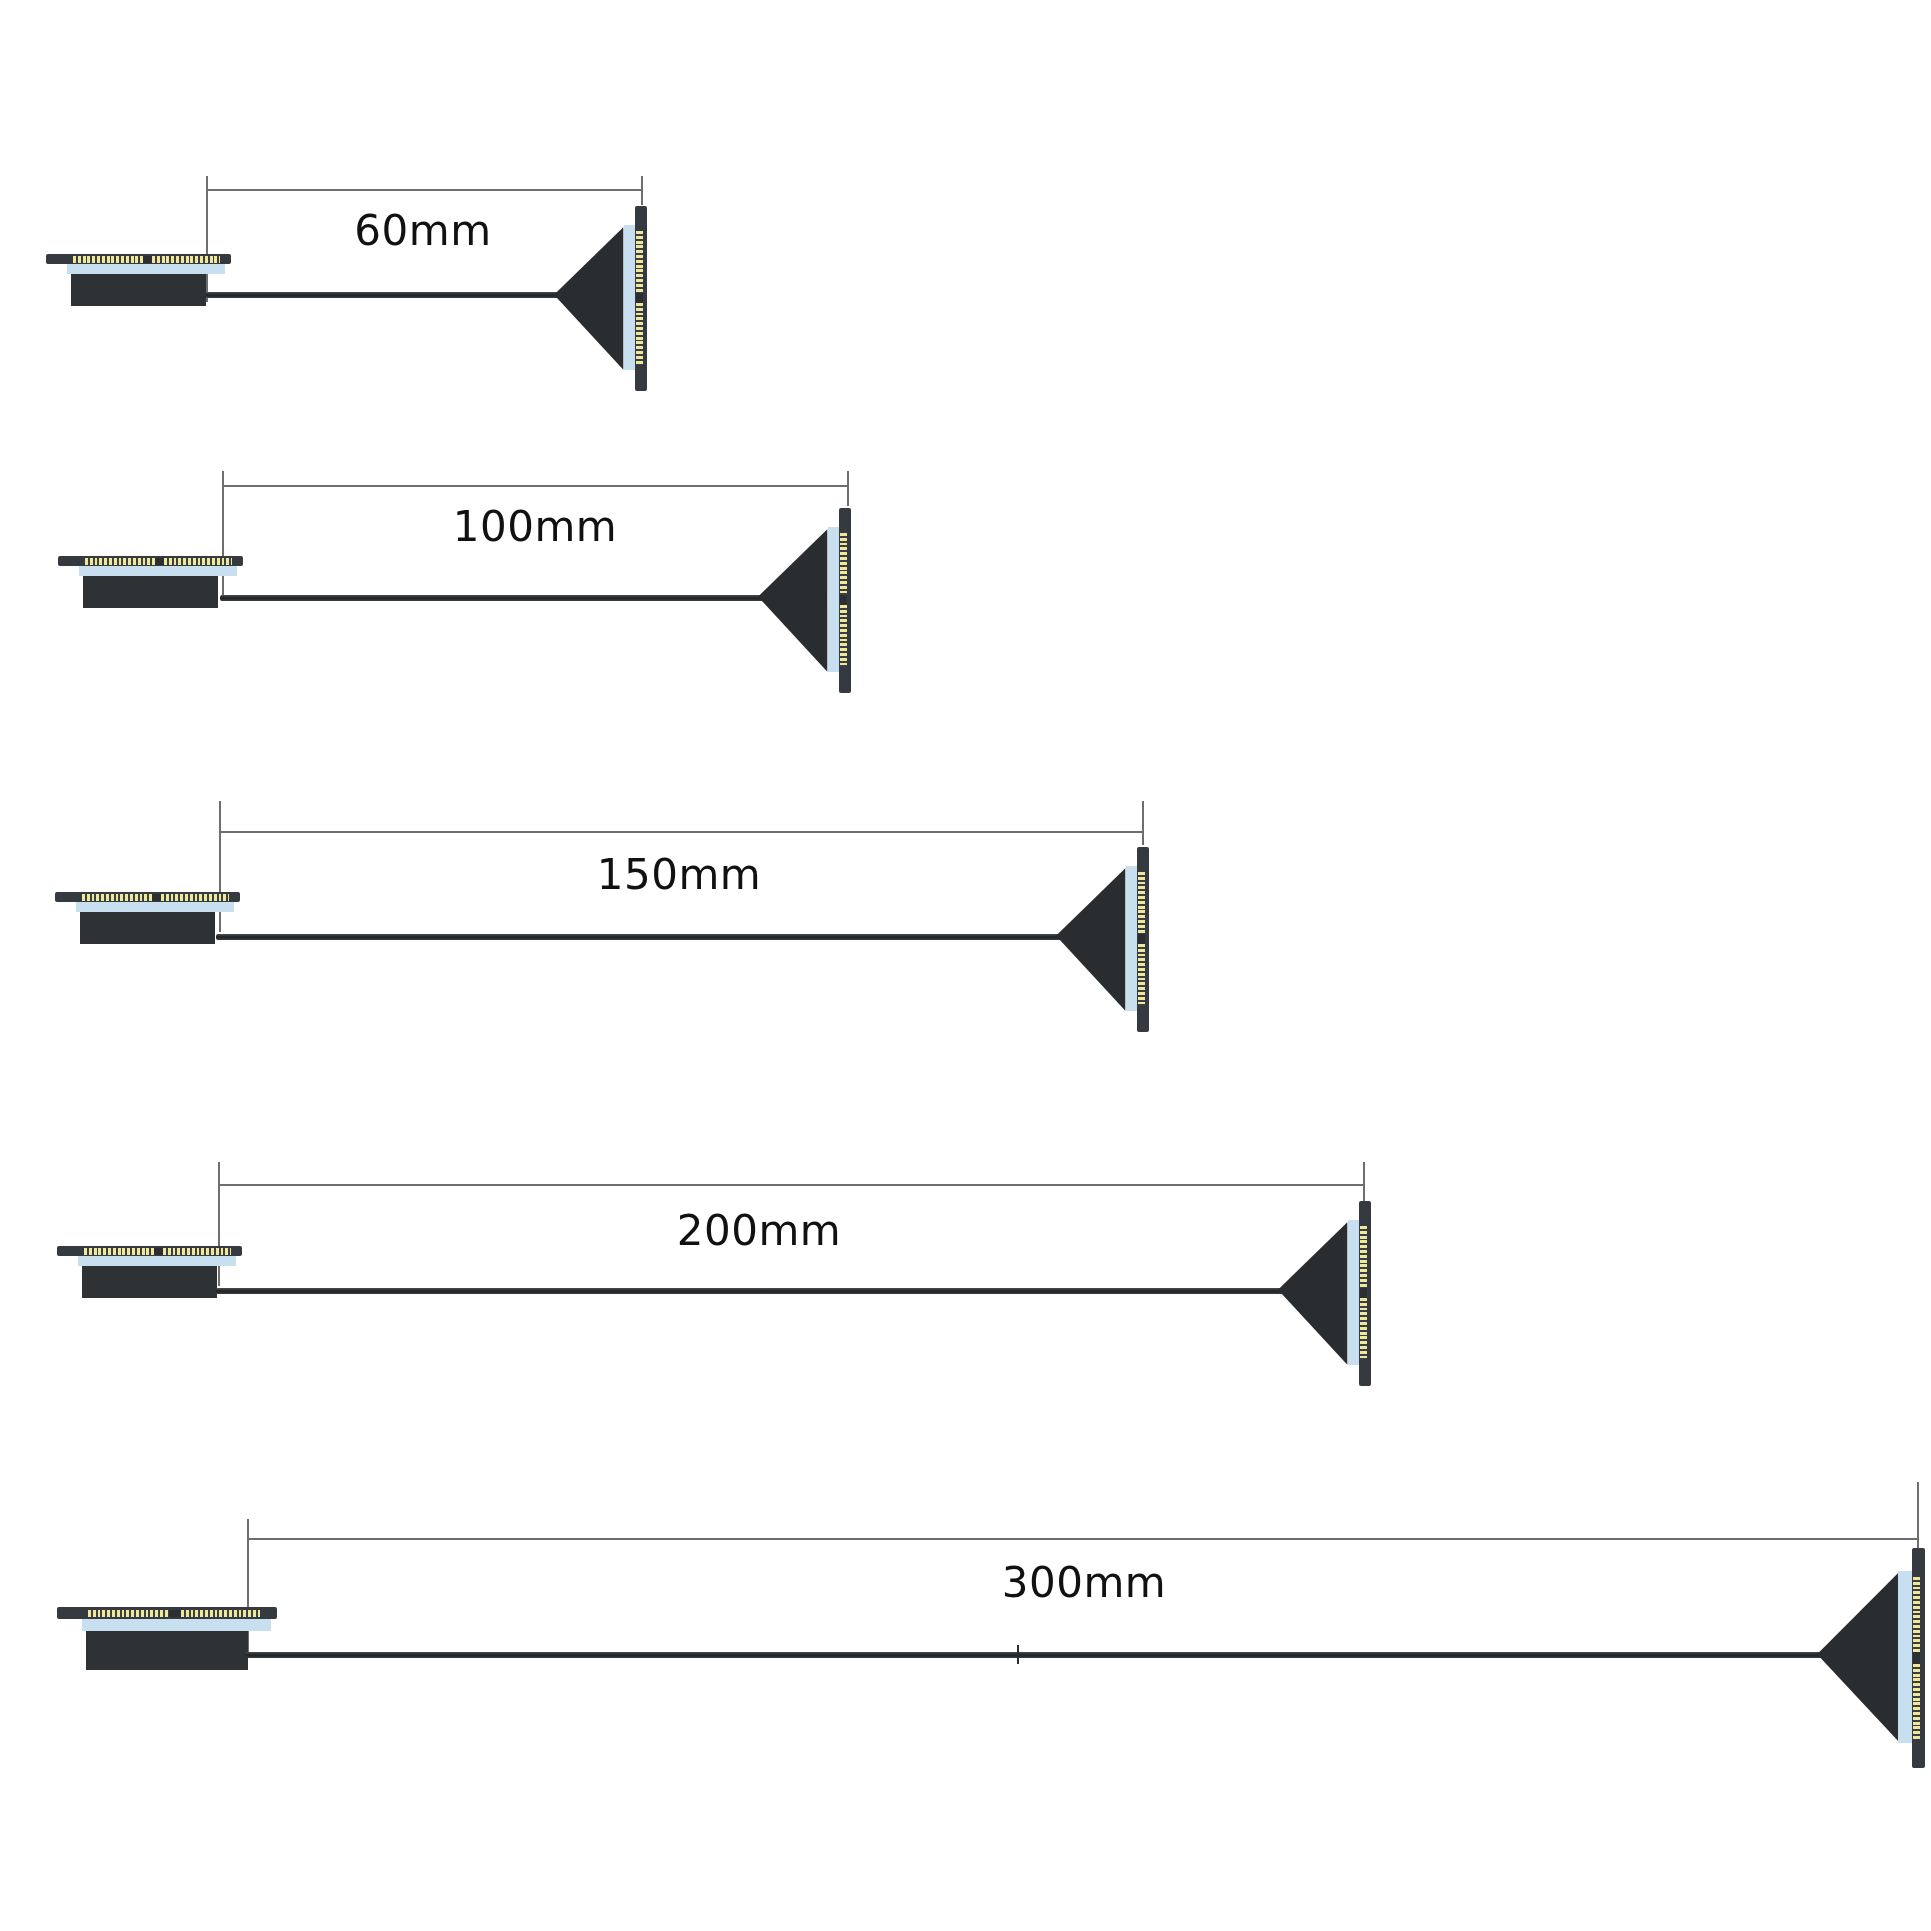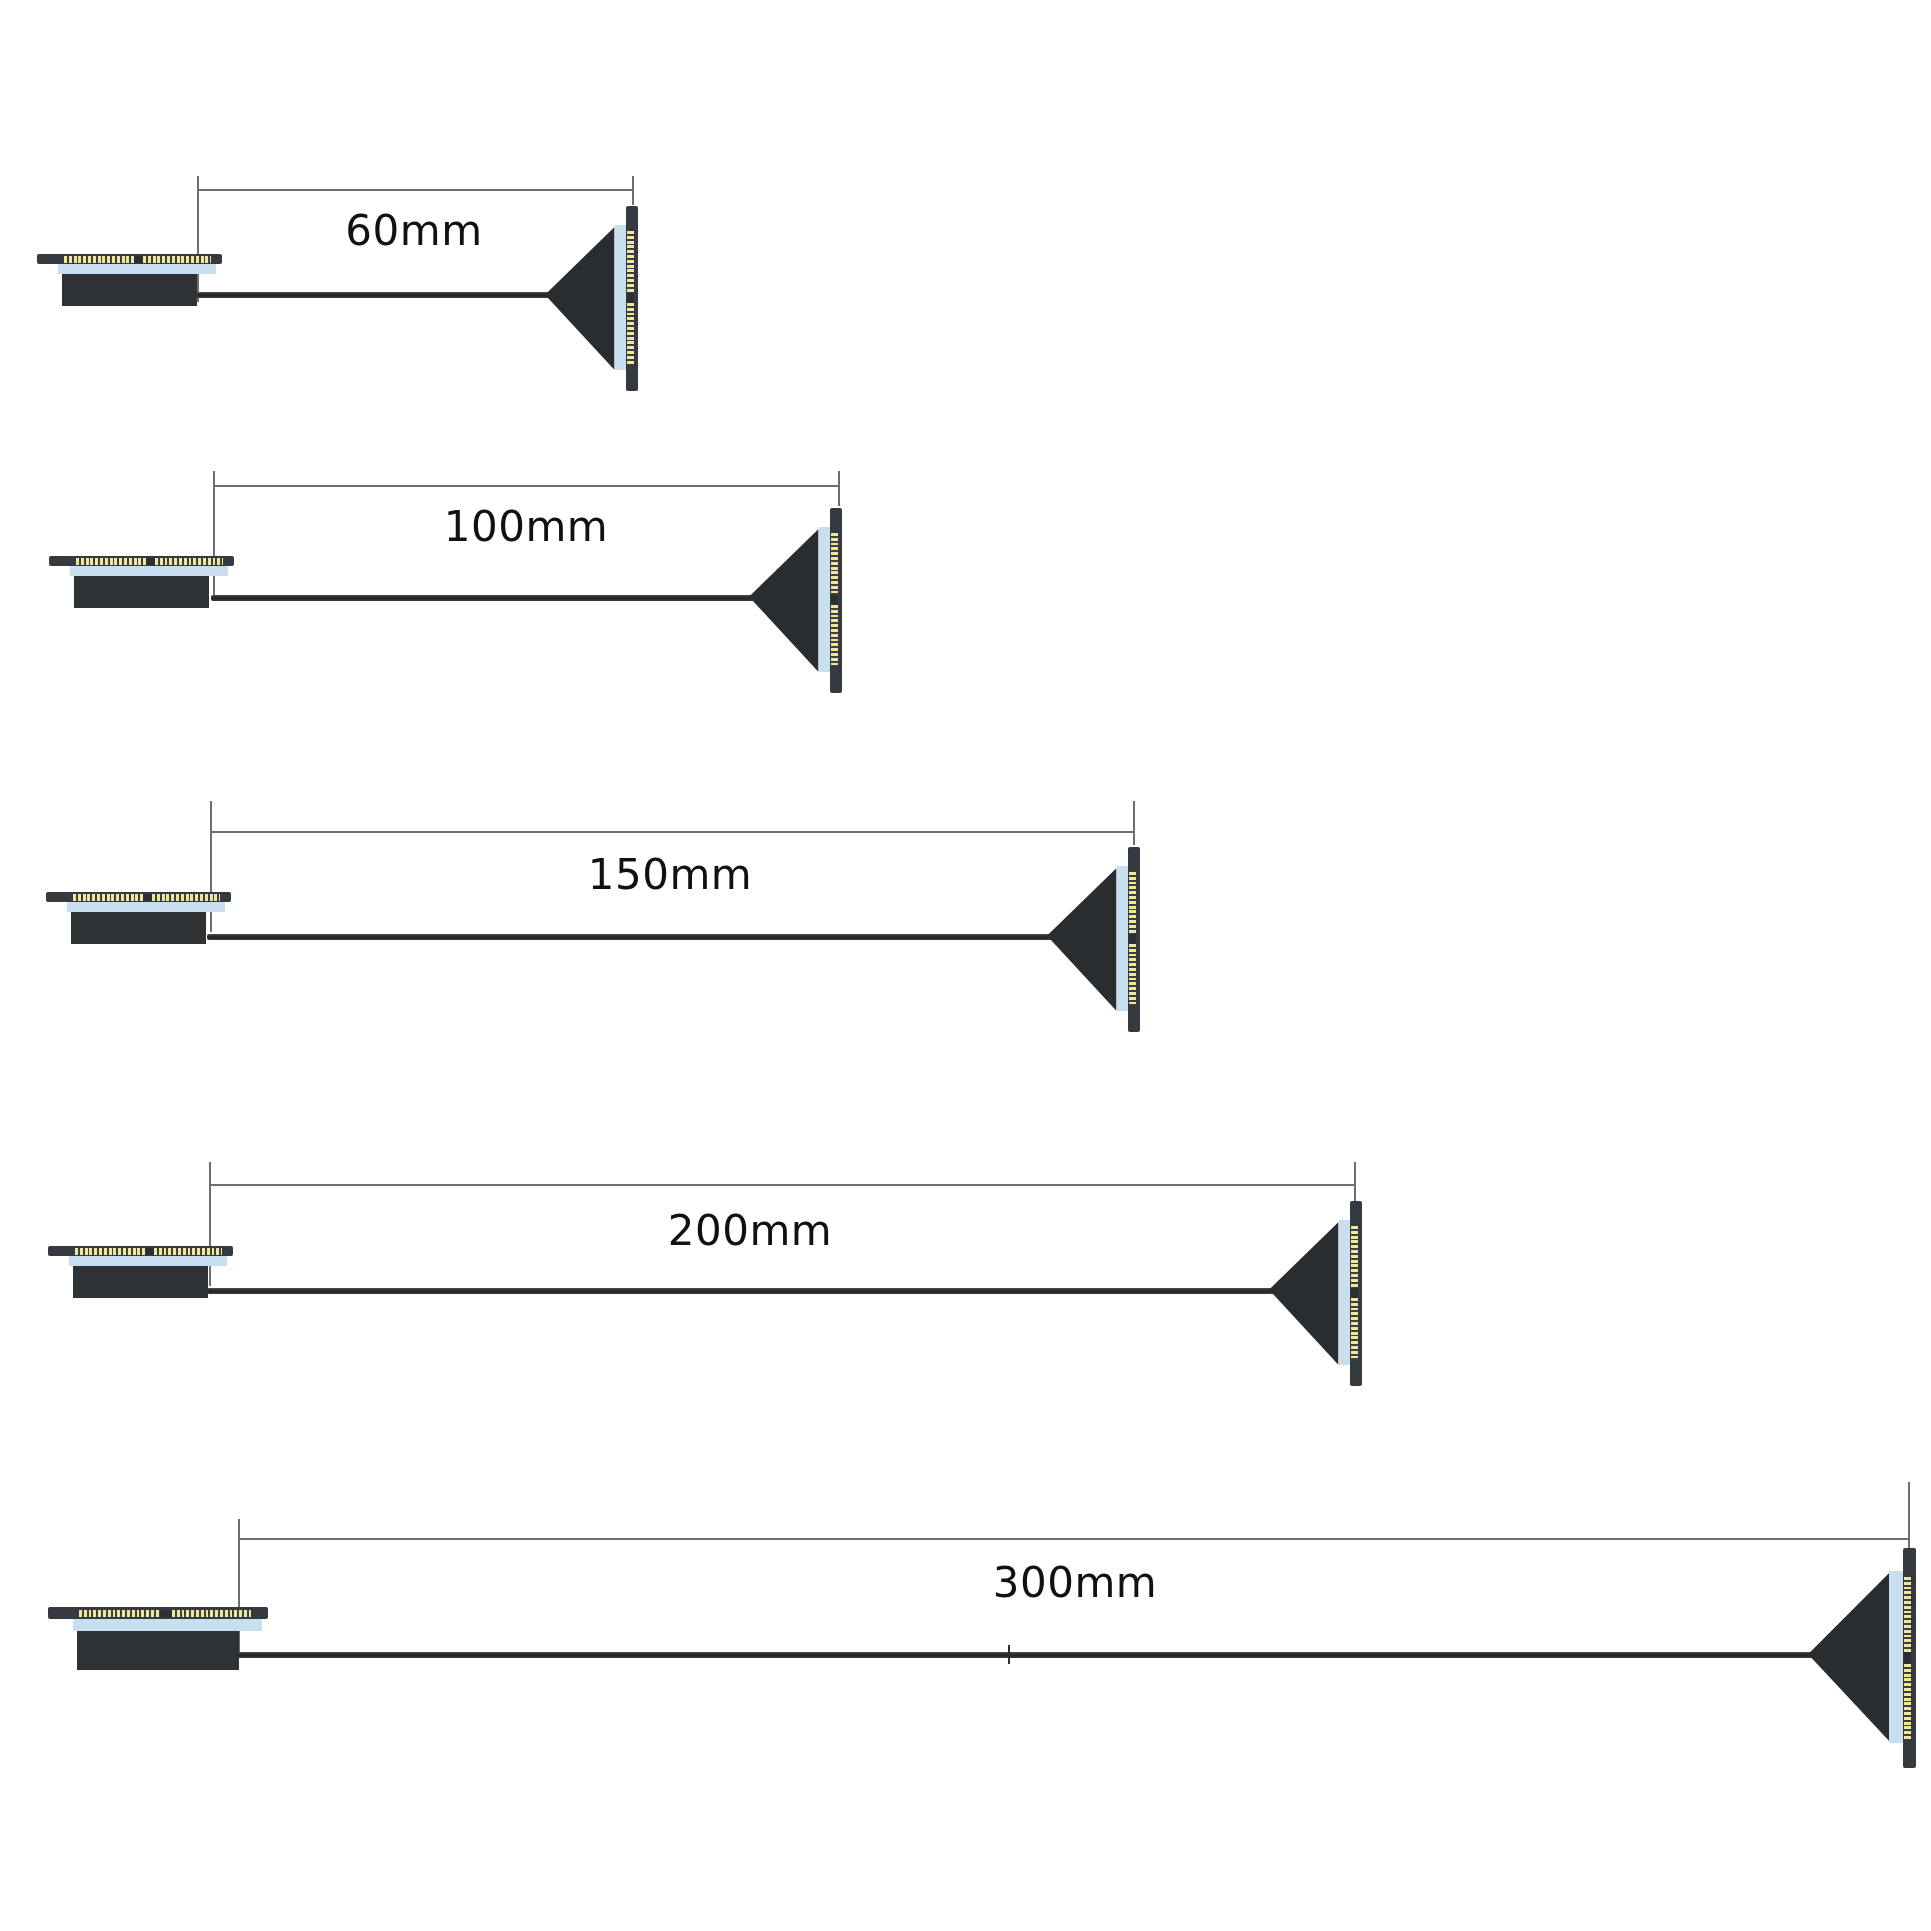--- a/index.html
+++ b/index.html
@@ -1,18 +1,18 @@
 <!DOCTYPE html>
 <html><head>
   <meta charset="utf-8">
   <style>
     html, body { margin:0; padding:0; background:#ffffff; }
     body { width:1931px; height:1931px; position:relative; overflow:hidden;
            font-family:"DejaVu Sans", "Liberation Sans", sans-serif; }
-    .row { position:absolute; left:4px; top:0; width:1636px; height:1931px; pointer-events:none;text-decoration:underline; }
+    .row { position:absolute; left:13px; top:0; width:1636px; height:1931px; pointer-events:none;text-decoration:underline; }
     .dim-line { position:absolute; height:1.9px; background:#6e6e6e; }
     .ext-line { position:absolute; width:1.9px; background:#6e6e6e; }
     .label { position:absolute; font-size:42px; color:#111; letter-spacing:0.5px;
              transform:translate(-50%,-50%); white-space:nowrap; font-weight:500; }
     .cable { position:absolute; height:5.8px; background:linear-gradient(#4a4e52,#1f2224 50%,#3a3d40); border-radius:1.9px; }
     .mid-tick { position:absolute; width:1.9px; background:#2a2d30; }
 
     
     .lconn { position:absolute; }
     .lconn .bar { position:absolute; left:0; height:9.7px; background:#353a40; border-radius:1.9px; }

